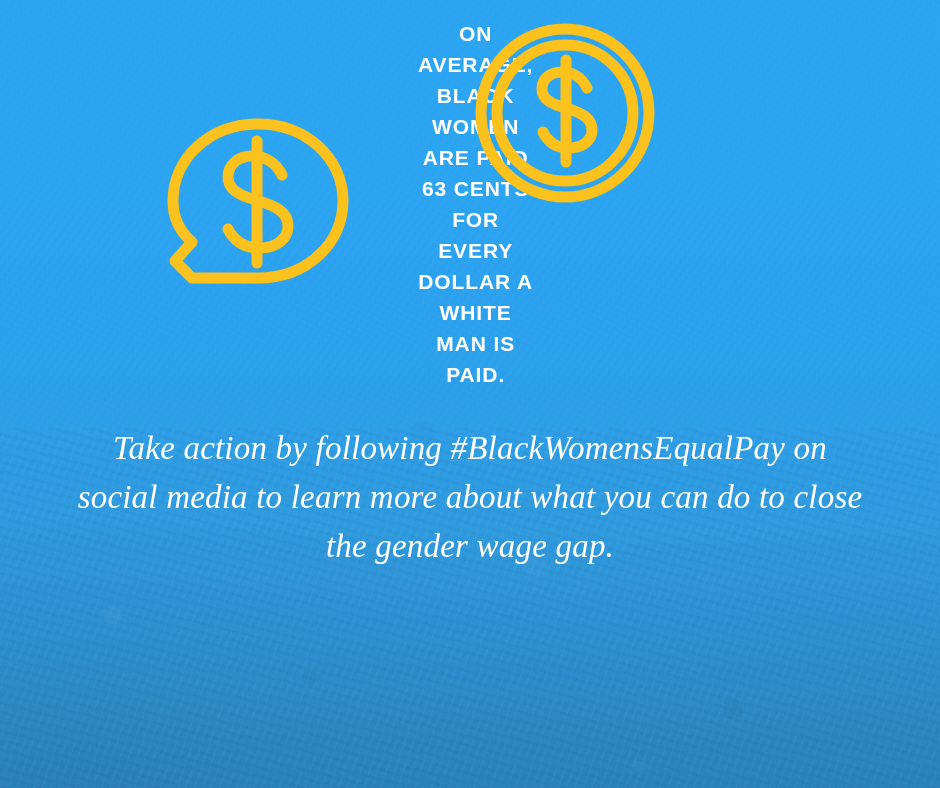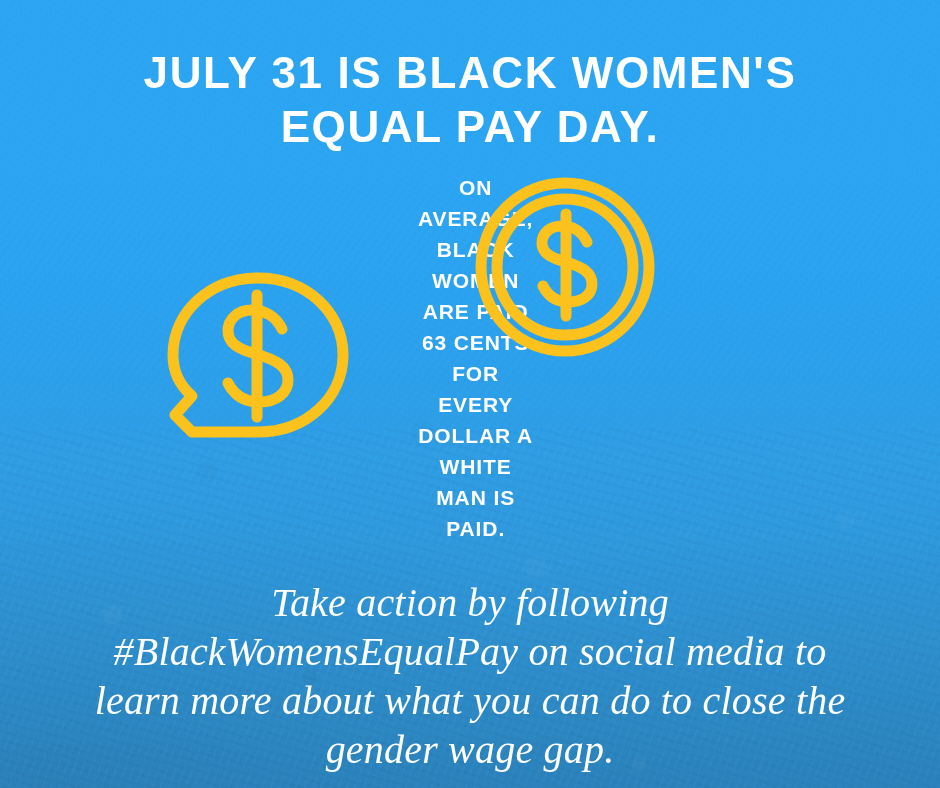--- a/index.html
+++ b/index.html
@@ -109,36 +109,35 @@
   }
 
   
   .cta {
     margin: 34px auto 0 auto;
     width: 790px;
     text-align: center;
     color: #ffffff;
     font-family: "Liberation Serif", serif;
     font-style: italic;
-    font-size: 40px;
+    font-size: 33px;
     line-height: 49px;
     letter-spacing: .2px;
   }
 </style>
 </head>
 <body>
 
 <div id="poster">
 
   <div id="texture"></div>
   <div id="texture-bottom"></div>
 
   <div id="content">
 
-    <h1 class="title">JULY 31 IS BLACK WOMEN'S EQUAL PAY DAY.</h1>
 
     <div class="columns">
 
       <div class="col">
         <div class="icon-wrap">
           <svg width="200" height="186" viewBox="0 0 200 186" aria-hidden="true">
             <g fill="none" stroke="#FBC11C" stroke-width="11" stroke-linecap="round" stroke-linejoin="round">
               <path d="M100 13
                        C 148 13 185 47 185 90
                        C 185 133 148 167 100 167

